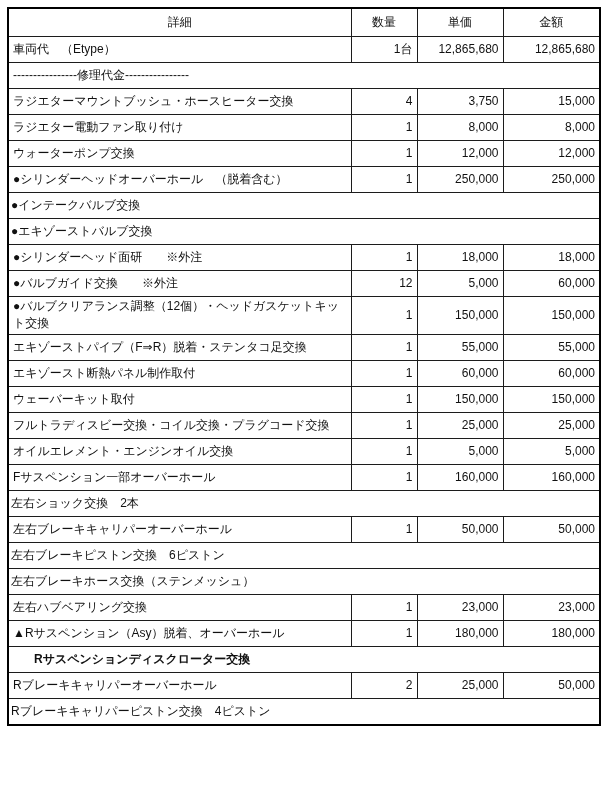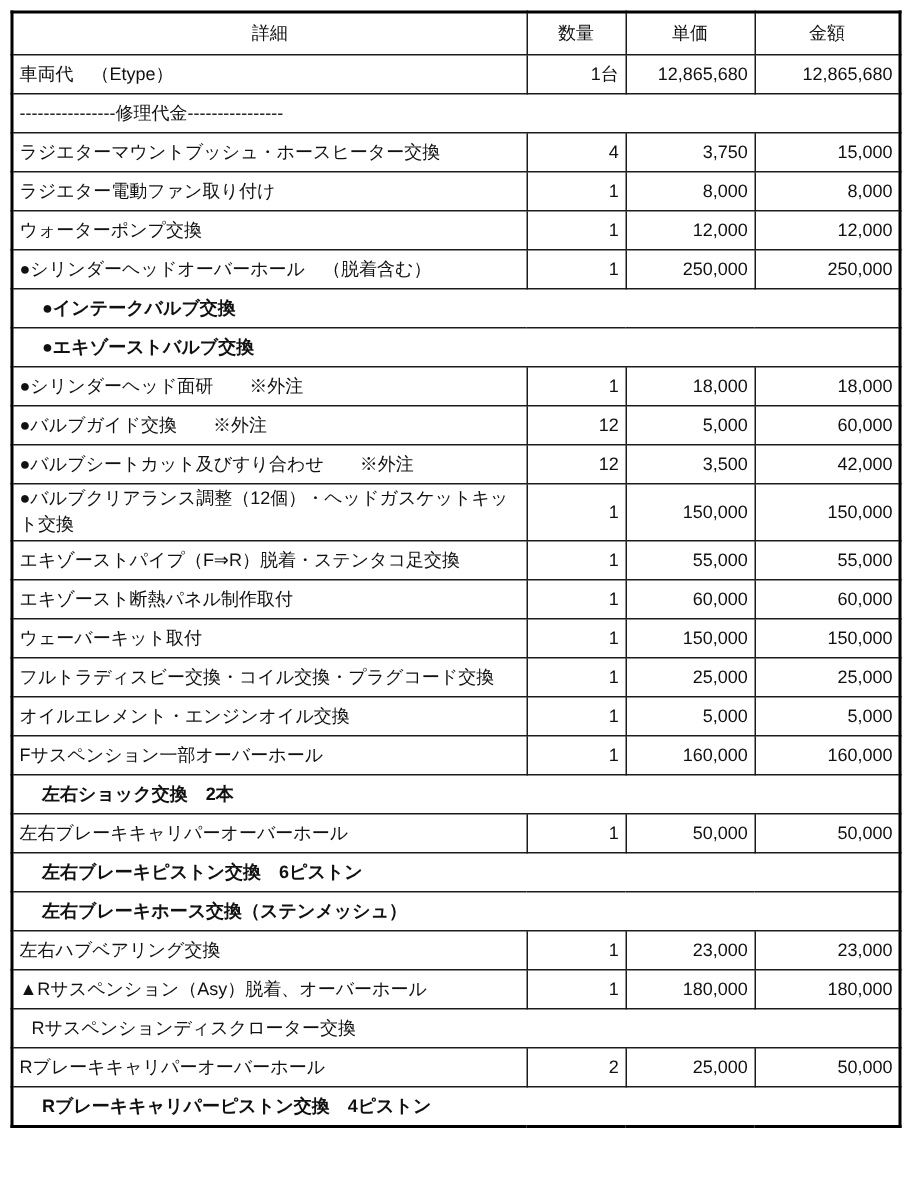--- a/index.html
+++ b/index.html
@@ -46,22 +46,22 @@
   table.invoice td {
     height: 23px;
     padding: 1px 4px;
   }
   td.detail {
     text-align: left;
     padding-left: 8px;
     word-break: break-all;
     margin-left: 48px;
   }
-  td.detail.indent1 { padding-left: 19px; font-weight: bold; }
-  td.detail.indent2 { padding-left: 12px; }
+  td.detail.indent1 { padding-left: 2px; }
+  td.detail.indent2 { padding-left: 25px; font-weight: bold; }
   td.num {
     text-align: right;
     padding-right: 5px;
     white-space: nowrap;
   }
 </style>
 </head>
 <body>
 
 <div class="page">
@@ -126,26 +126,20 @@
           <td class="num">18,000</td>
           <td class="num">18,000</td>
         </tr>
         <tr>
           <td class="detail indent0">●バルブガイド交換　　※外注</td>
           <td class="num">12</td>
           <td class="num">5,000</td>
           <td class="num">60,000</td>
         </tr>
         <tr>
-          <td class="detail indent0">●バルブシートカット及びすり合わせ　　※外注</td>
-          <td class="num">12</td>
-          <td class="num">3,500</td>
-          <td class="num">42,000</td>
-        </tr>
-        <tr>
           <td class="detail indent0">●バルブクリアランス調整（12個）・ヘッドガスケットキット交換</td>
           <td class="num">1</td>
           <td class="num">150,000</td>
           <td class="num">150,000</td>
         </tr>
         <tr>
           <td class="detail indent0">エキゾーストパイプ（F⇒R）脱着・ステンタコ足交換</td>
           <td class="num">1</td>
           <td class="num">55,000</td>
           <td class="num">55,000</td>

